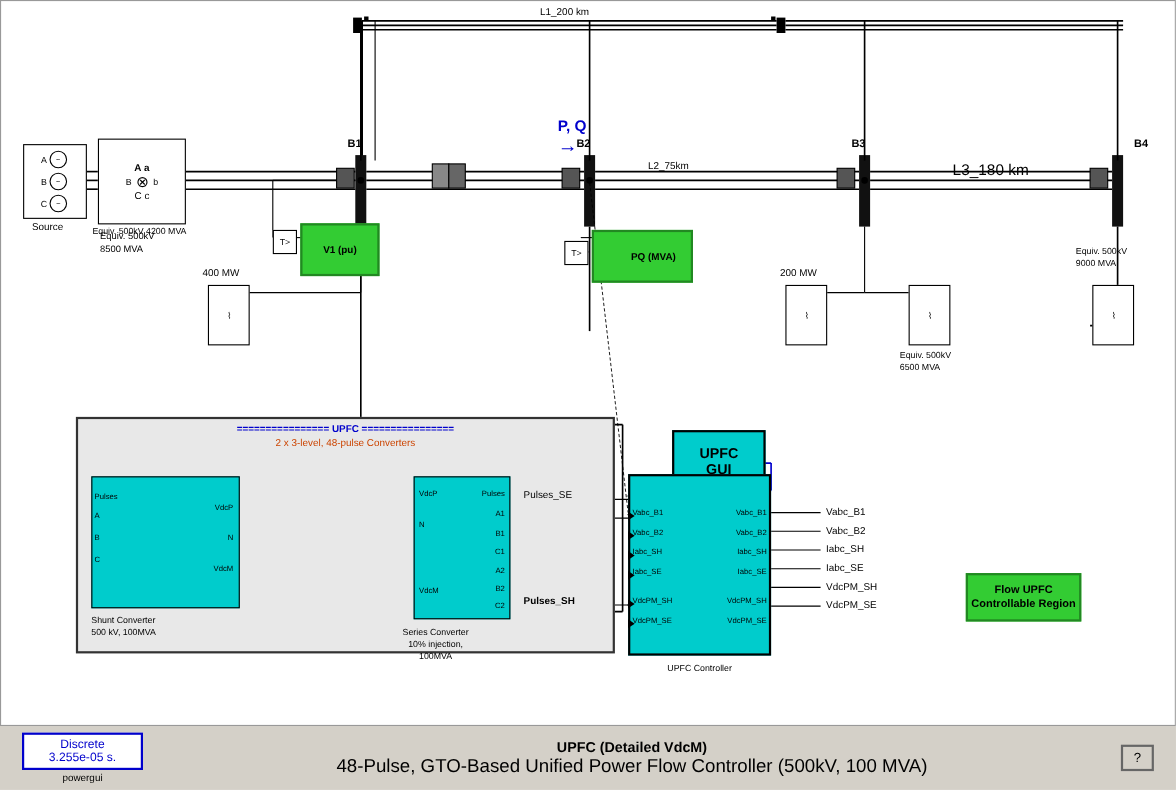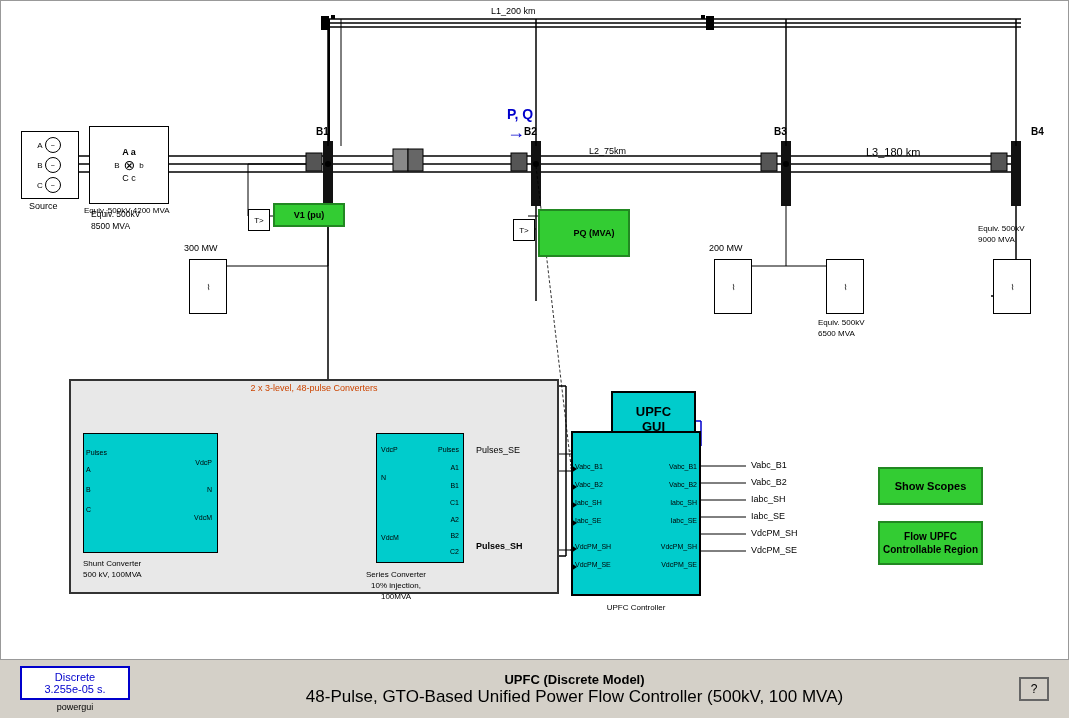--- a/index.html
+++ b/index.html
@@ -379,48 +379,48 @@
   <div class="diagram-element label" style="left:523px; top:125px; font-weight:bold; font-size:10px;">B2</div>
 
   <div class="diagram-element label" style="left:773px; top:125px; font-weight:bold; font-size:10px;">B3</div>
 
   <div class="diagram-element label" style="left:1002px; top:125px; font-weight:bold; font-size:10px;margin-left:28px;">B4</div>
 
   <div class="diagram-element label" style="left:490px; top:5px; font-size:9px;">L1_200 km</div>
 
   <div class="diagram-element label" style="left:588px; top:145px; font-size:9px;">L2_75km</div>
 
-  <div class="diagram-element label" style="left:865px; top:145px; font-size:11px;">L3_180 km</div>
+  <div class="diagram-element label" style="left:865px; top:145px; font-size:14px;">L3_180 km</div>
 
   <div class="diagram-element pq-arrow" style="left:486px; top:105px;">
     <span>P, Q</span><br>
     <span style="font-size:18px;">→  </span>
   </div>
 
   <div class="diagram-element meas-block" style="left:247px; top:208px; width:22px; height:22px;">
     <span style="font-size:8px;">T&gt;</span>
   </div>
 
-  <div class="diagram-element green-display" style="left:272px; top:202px; width:72px; height:24px;">
+  <div class="diagram-element green-display" style="left:272px; top:202px; width:72px; height:48px;">
     <span style="font-size:9px; font-weight:bold;">V1 (pu)</span>
   </div>
 
   <div class="diagram-element meas-block" style="left:512px; top:218px; width:22px; height:22px;">
     <span style="font-size:8px;">T&gt;</span>
   </div>
 
   <div class="diagram-element green-display" style="left:537px; top:208px; width:92px; height:48px;padding-left:20px;">
     <span style="font-size:9px; font-weight:bold;">PQ (MVA)</span>
   </div>
 
   <div class="diagram-element" style="left:188px; top:258px;">
     <div style="border:1.5px solid black; background:white; width:38px; height:55px; display:flex; align-items:center; justify-content:center; font-size:8px; position:relative;">
       <span style="writing-mode:vertical-lr; transform:rotate(180deg);">⌇</span>
     </div>
-    <div class="label" style="top:-16px; left:-5px;">300 MW</div>
+    <div class="label" style="top:-16px; left:-5px;">400 MW</div>
   </div>
 
   <div class="diagram-element" style="left:713px; top:258px;">
     <div style="border:1.5px solid black; background:white; width:38px; height:55px; display:flex; align-items:center; justify-content:center; font-size:8px;">
       <span style="writing-mode:vertical-lr; transform:rotate(180deg);">⌇</span>
     </div>
     <div class="label" style="top:-16px; left:-5px;">200 MW</div>
   </div>
 
   <div class="diagram-element" style="left:825px; top:258px;">
@@ -431,20 +431,23 @@
   </div>
 
   <div class="diagram-element" style="left:992px; top:258px;">
     <div style="border:1.5px solid black; background:white; width:38px; height:55px; display:flex; align-items:center; justify-content:center; font-size:8px;">
       <span style="writing-mode:vertical-lr; transform:rotate(180deg);">⌇</span>
     </div>
     <div class="label" style="top:-36px; left:-15px; font-size:8px; white-space:pre; line-height:1.4;">Equiv. 500kV<br>9000 MVA</div>
   </div>
 
   <div class="upfc-outer-box">
+    <div style="text-align:center; padding-top:4px; font-size:9px;">
+      <span style="color:#0000cc; font-weight:bold;">================ UPFC ================</span>
+    </div>
     <div style="text-align:center; padding-top:2px; font-size:9px; color:#cc4400;">
       <span>2 x  3-level, 48-pulse Converters</span>
     </div>
 
     <div style="position:absolute; left:12px; top:52px; width:135px; height:120px; border:1.5px solid black; background:#00cccc;">
 
       <div style="position:absolute; left:2px; top:15px; font-size:7px;">Pulses</div>
       <div style="position:absolute; left:2px; top:32px; font-size:7px;">A</div>
       <div style="position:absolute; left:2px; top:52px; font-size:7px;">B</div>
       <div style="position:absolute; left:2px; top:72px; font-size:7px;">C</div>
@@ -497,23 +500,20 @@
     <div style="position:absolute; left:-2px; top:112px; width:0; height:0; border-top:4px solid transparent; border-bottom:4px solid transparent; border-left:6px solid black;"></div>
     <div style="position:absolute; left:-2px; top:130px; width:0; height:0; border-top:4px solid transparent; border-bottom:4px solid transparent; border-left:6px solid black;"></div>
 
     <div style="position:absolute; bottom:-18px; left:0; right:0; text-align:center; font-size:8px; color:black;">UPFC Controller</div>
   </div>
 
   <div class="diagram-element label" style="left:475px; top:444px;">Pulses_SE</div>
 
   <div class="diagram-element label" style="left:475px; top:540px;font-weight:bold;">Pulses_SH</div>
 
-  <div class="show-scopes-btn">
-    <span>Show Scopes</span>
-  </div>
 
   <div class="show-upfc-btn">
     <span style="white-space:pre; text-align:center;">Flow UPFC
 Controllable Region</span>
   </div>
 
   <div class="diagram-element label" style="left:750px; top:459px;">Vabc_B1</div>
   <div class="diagram-element label" style="left:750px; top:476px;">Vabc_B2</div>
   <div class="diagram-element label" style="left:750px; top:493px;">Iabc_SH</div>
   <div class="diagram-element label" style="left:750px; top:510px;">Iabc_SE</div>
@@ -525,20 +525,20 @@
 <div id="footer-bar">
   <div style="display:flex; flex-direction:column; align-items:center;">
     <div class="discrete-block">
       <div class="discrete-time">Discrete</div>
       <div class="discrete-time">3.255e-05 s.</div>
     </div>
     <div style="font-size:9px; margin-top:2px;">powergui</div>
   </div>
 
   <div style="text-align:center;">
-    <div style="font-weight:bold; font-size:13px;">UPFC (Discrete Model)</div>
+    <div style="font-weight:bold; font-size:13px;">UPFC (Detailed VdcM)</div>
     <div style="font-size:17px;">48-Pulse, GTO-Based Unified Power Flow Controller (500kV, 100 MVA)</div>
   </div>
 
   <div class="question-mark-box">
     <span>?</span>
   </div>
 </div>
 
 </body></html>

